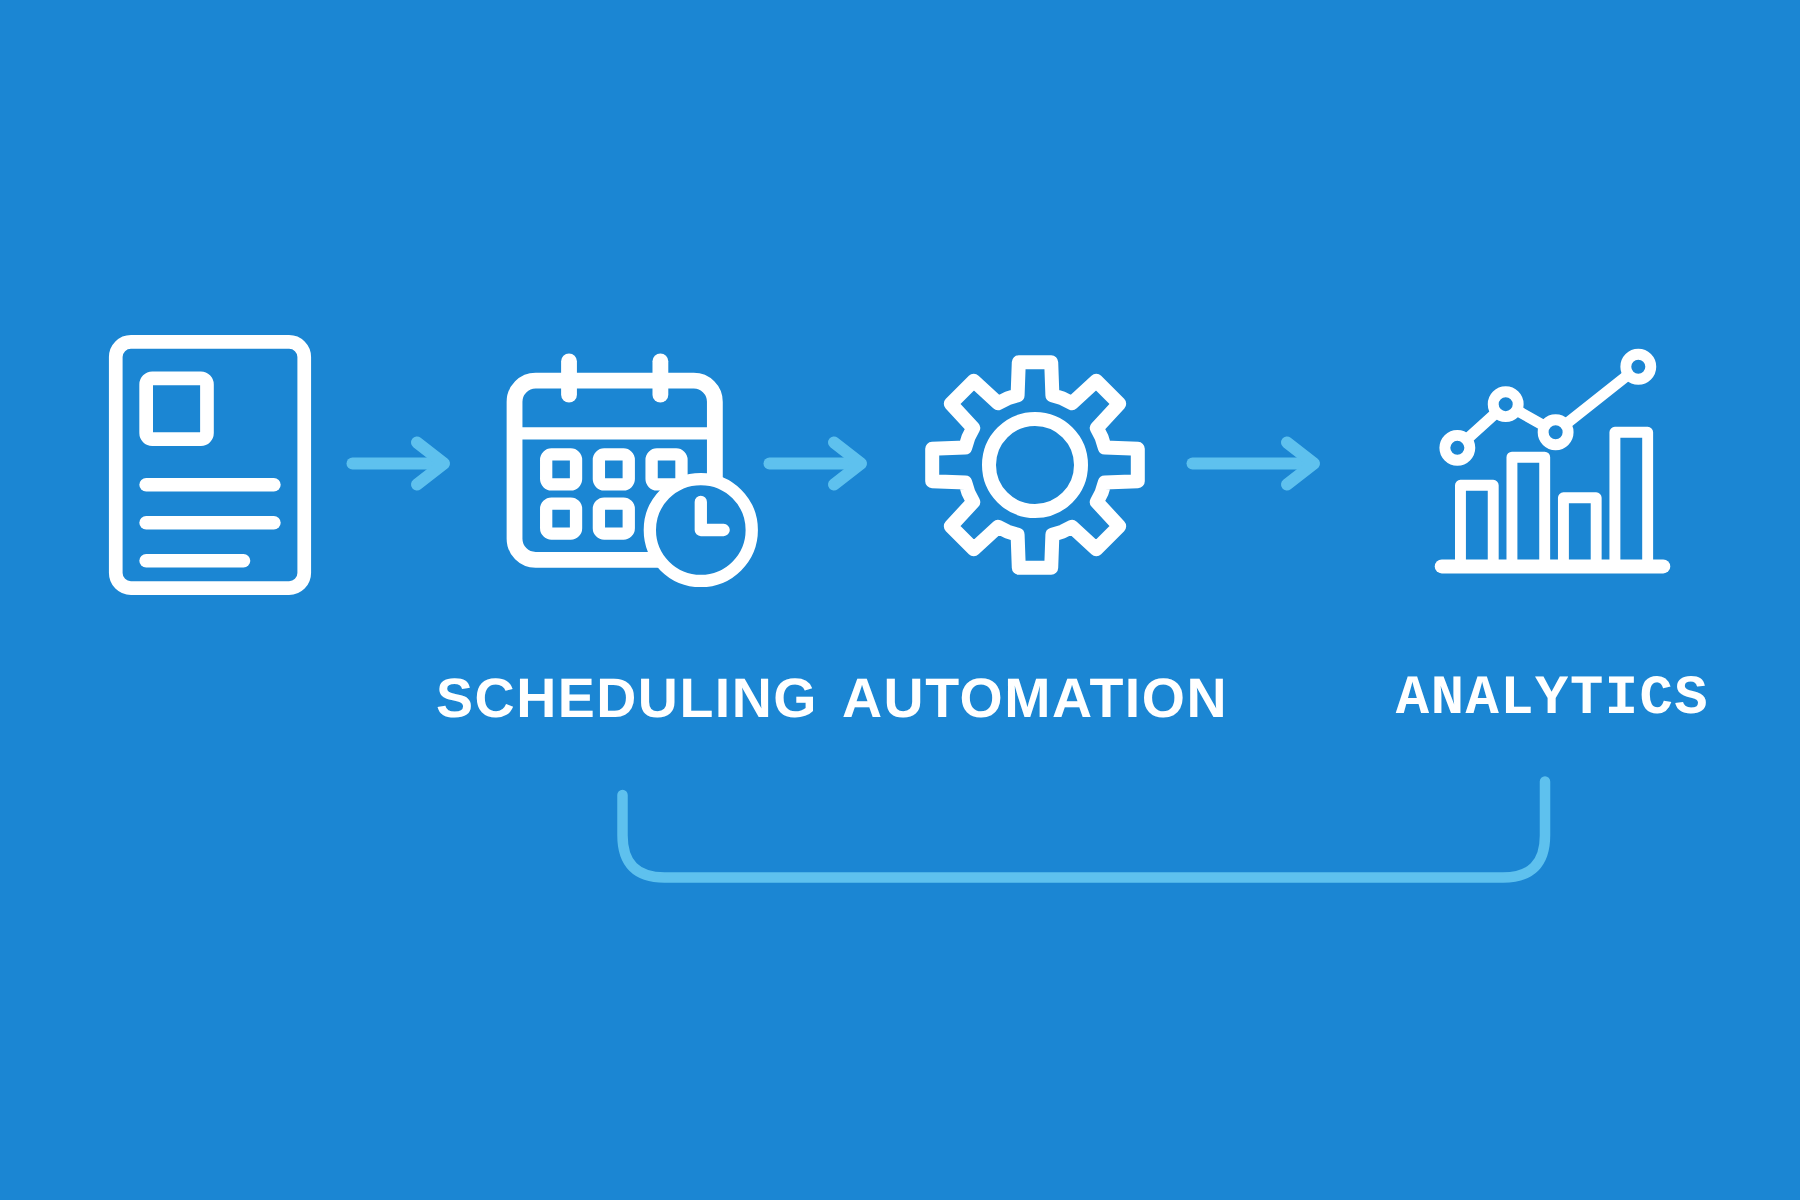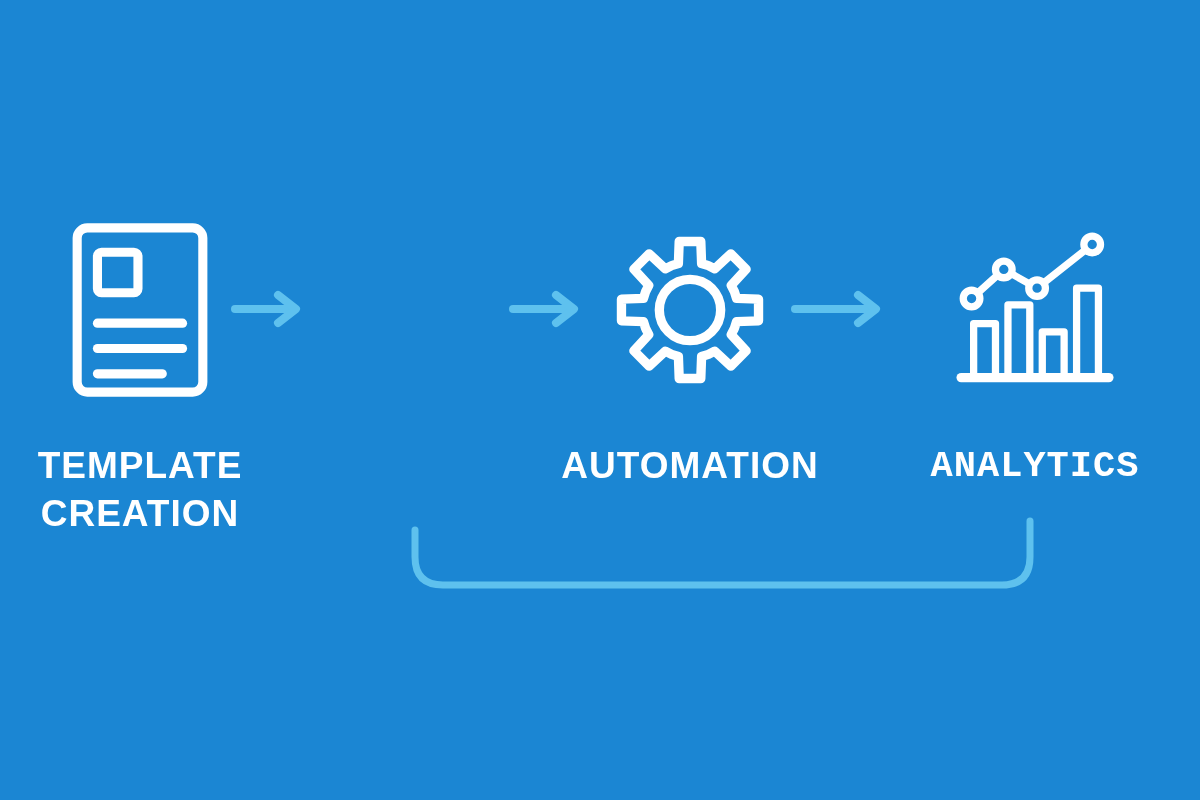--- a/index.html
+++ b/index.html
@@ -65,33 +65,49 @@
   <div class="step" style="left:-20px;">
     <div class="icon-box">
       <svg width="152" height="184" viewBox="0 0 150 180">
         <rect class="stroke thick" x="13" y="9" width="124" height="162" rx="10"></rect>
         <rect class="stroke thick" x="33" y="33" width="40" height="40" rx="4"></rect>
         <path class="stroke thick" d="M33 103 H117"></path>
         <path class="stroke thick" d="M33 128 H117"></path>
         <path class="stroke thick" d="M33 153 H97"></path>
       </svg>
     </div>
-    <div class="step-label">
-      <span>TEMPLATE</span>
-      <span>CREATION</span>
-    </div>
   </div>
 
   <div class="arrow" style="left:230px;">
     <svg width="78" height="42" viewBox="0 0 78 42">
       <path class="stroke" d="M5 21 H60"></path>
       <path class="stroke" d="M48 7 L66 21 L48 35"></path>
     </svg>
   </div>
 
+  <div class="step" style="left:258px;">
+    <div class="icon-box">
+      <svg width="176" height="164" viewBox="0 0 150 140">
+        <rect class="stroke thick" x="11" y="22" width="114" height="102" rx="12"></rect>
+        <path class="stroke thick" d="M42 11 V30"></path>
+        <path class="stroke thick" d="M94 11 V30"></path>
+        <path class="stroke" d="M11 52 H125"></path>
+        <rect class="stroke" x="29" y="64" width="17" height="17" rx="3"></rect>
+        <rect class="stroke" x="59" y="64" width="17" height="17" rx="3"></rect>
+        <rect class="stroke" x="89" y="64" width="17" height="17" rx="3"></rect>
+        <rect class="stroke" x="29" y="92" width="17" height="17" rx="3"></rect>
+        <rect class="stroke" x="59" y="92" width="17" height="17" rx="3"></rect>
+        <circle class="stroke fill-bg" cx="117" cy="107" r="29"></circle>
+        <path class="stroke" d="M117 91 V107 H130"></path>
+      </svg>
+    </div>
+    <div class="step-label">
+      <span>SCHEDULING</span>
+    </div>
+  </div>
 
   <div class="arrow" style="left:508px;">
     <svg width="78" height="42" viewBox="0 0 78 42">
       <path class="stroke" d="M5 21 H60"></path>
       <path class="stroke" d="M48 7 L66 21 L48 35"></path>
     </svg>
   </div>
 
   <div class="step" style="left:530px;justify-content:center;">
     <div class="icon-box">

